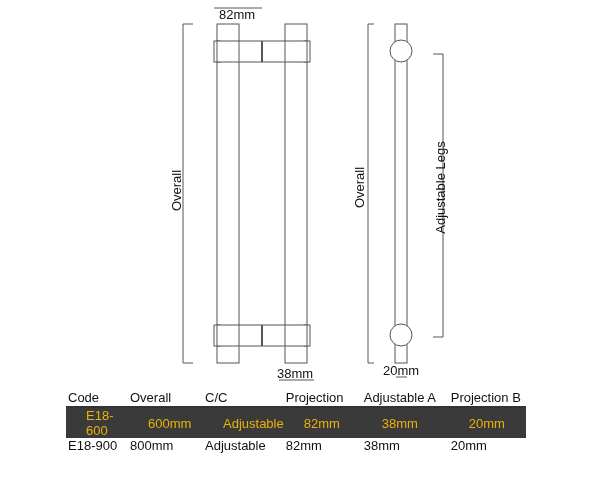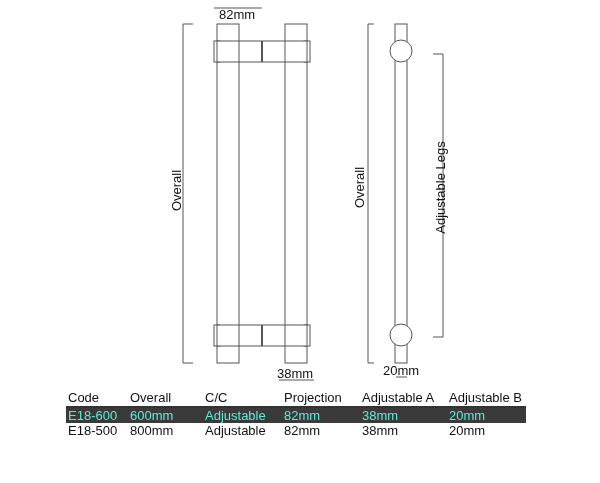--- a/index.html
+++ b/index.html
@@ -3,21 +3,21 @@
   <meta charset="utf-8">
   <style>
     html, body { margin: 0; padding: 0; background: #ffffff; }
     body { width: 600px; height: 483px; position: relative; overflow: hidden; font-family: "Liberation Sans", sans-serif; color: #111; }
     #drawing { position: absolute; left: 0; top: 0; }
     .lbl { position: absolute; font-size: 13px; color: #111; white-space: nowrap; }
     .vlbl { position: absolute; font-size: 13px; color: #111; white-space: nowrap; transform: rotate(-90deg); transform-origin: center center; }
     #spec-table { position: absolute; left: 66px; top: 389px; width: 460px; border-collapse: collapse; font-size: 13px; }
     #spec-table th { text-align: left; font-weight: normal; padding: 0 0 0 2px; height: 17px; border-bottom: 2px solid #333; }
     #spec-table td { padding: 0 0 0 2px; height: 15px; line-height: 15px; }
-    #spec-table tr.hl td { background: #3a3a3a; color: #5eead4; }
+    #spec-table tr.hl td { background: #3a3a3a; color: #eab308; padding-left: 20px; }
   </style>
 </head>
 <body>
 
 <svg id="drawing" width="600" height="483" viewBox="0 0 600 483">
   <g stroke="#555" stroke-width="1" fill="none">
 
     <g>
       <line x1="183" y1="24" x2="183" y2="363"></line>
       <line x1="183" y1="24" x2="193" y2="24"></line>
@@ -80,34 +80,34 @@
 <div class="lbl" style="left:383px; top:363px;">20mm</div>
 
 <table id="spec-table">
   <thead>
     <tr>
       <th style="width:60px">Code</th>
       <th style="width:73px">Overall</th>
       <th style="width:77px">C/C</th>
       <th style="width:76px">Projection</th>
       <th style="width:85px">Adjustable A</th>
-      <th>Adjustable B</th>
+      <th>Projection B</th>
     </tr>
   </thead>
   <tbody>
     <tr class="hl">
       <td>E18-600</td>
       <td>600mm</td>
       <td>Adjustable</td>
       <td>82mm</td>
       <td>38mm</td>
       <td>20mm</td>
     </tr>
     <tr>
-      <td>E18-500</td>
+      <td>E18-900</td>
       <td>800mm</td>
       <td>Adjustable</td>
       <td>82mm</td>
       <td>38mm</td>
       <td>20mm</td>
     </tr>
   </tbody>
 </table>
 
 </body></html>

